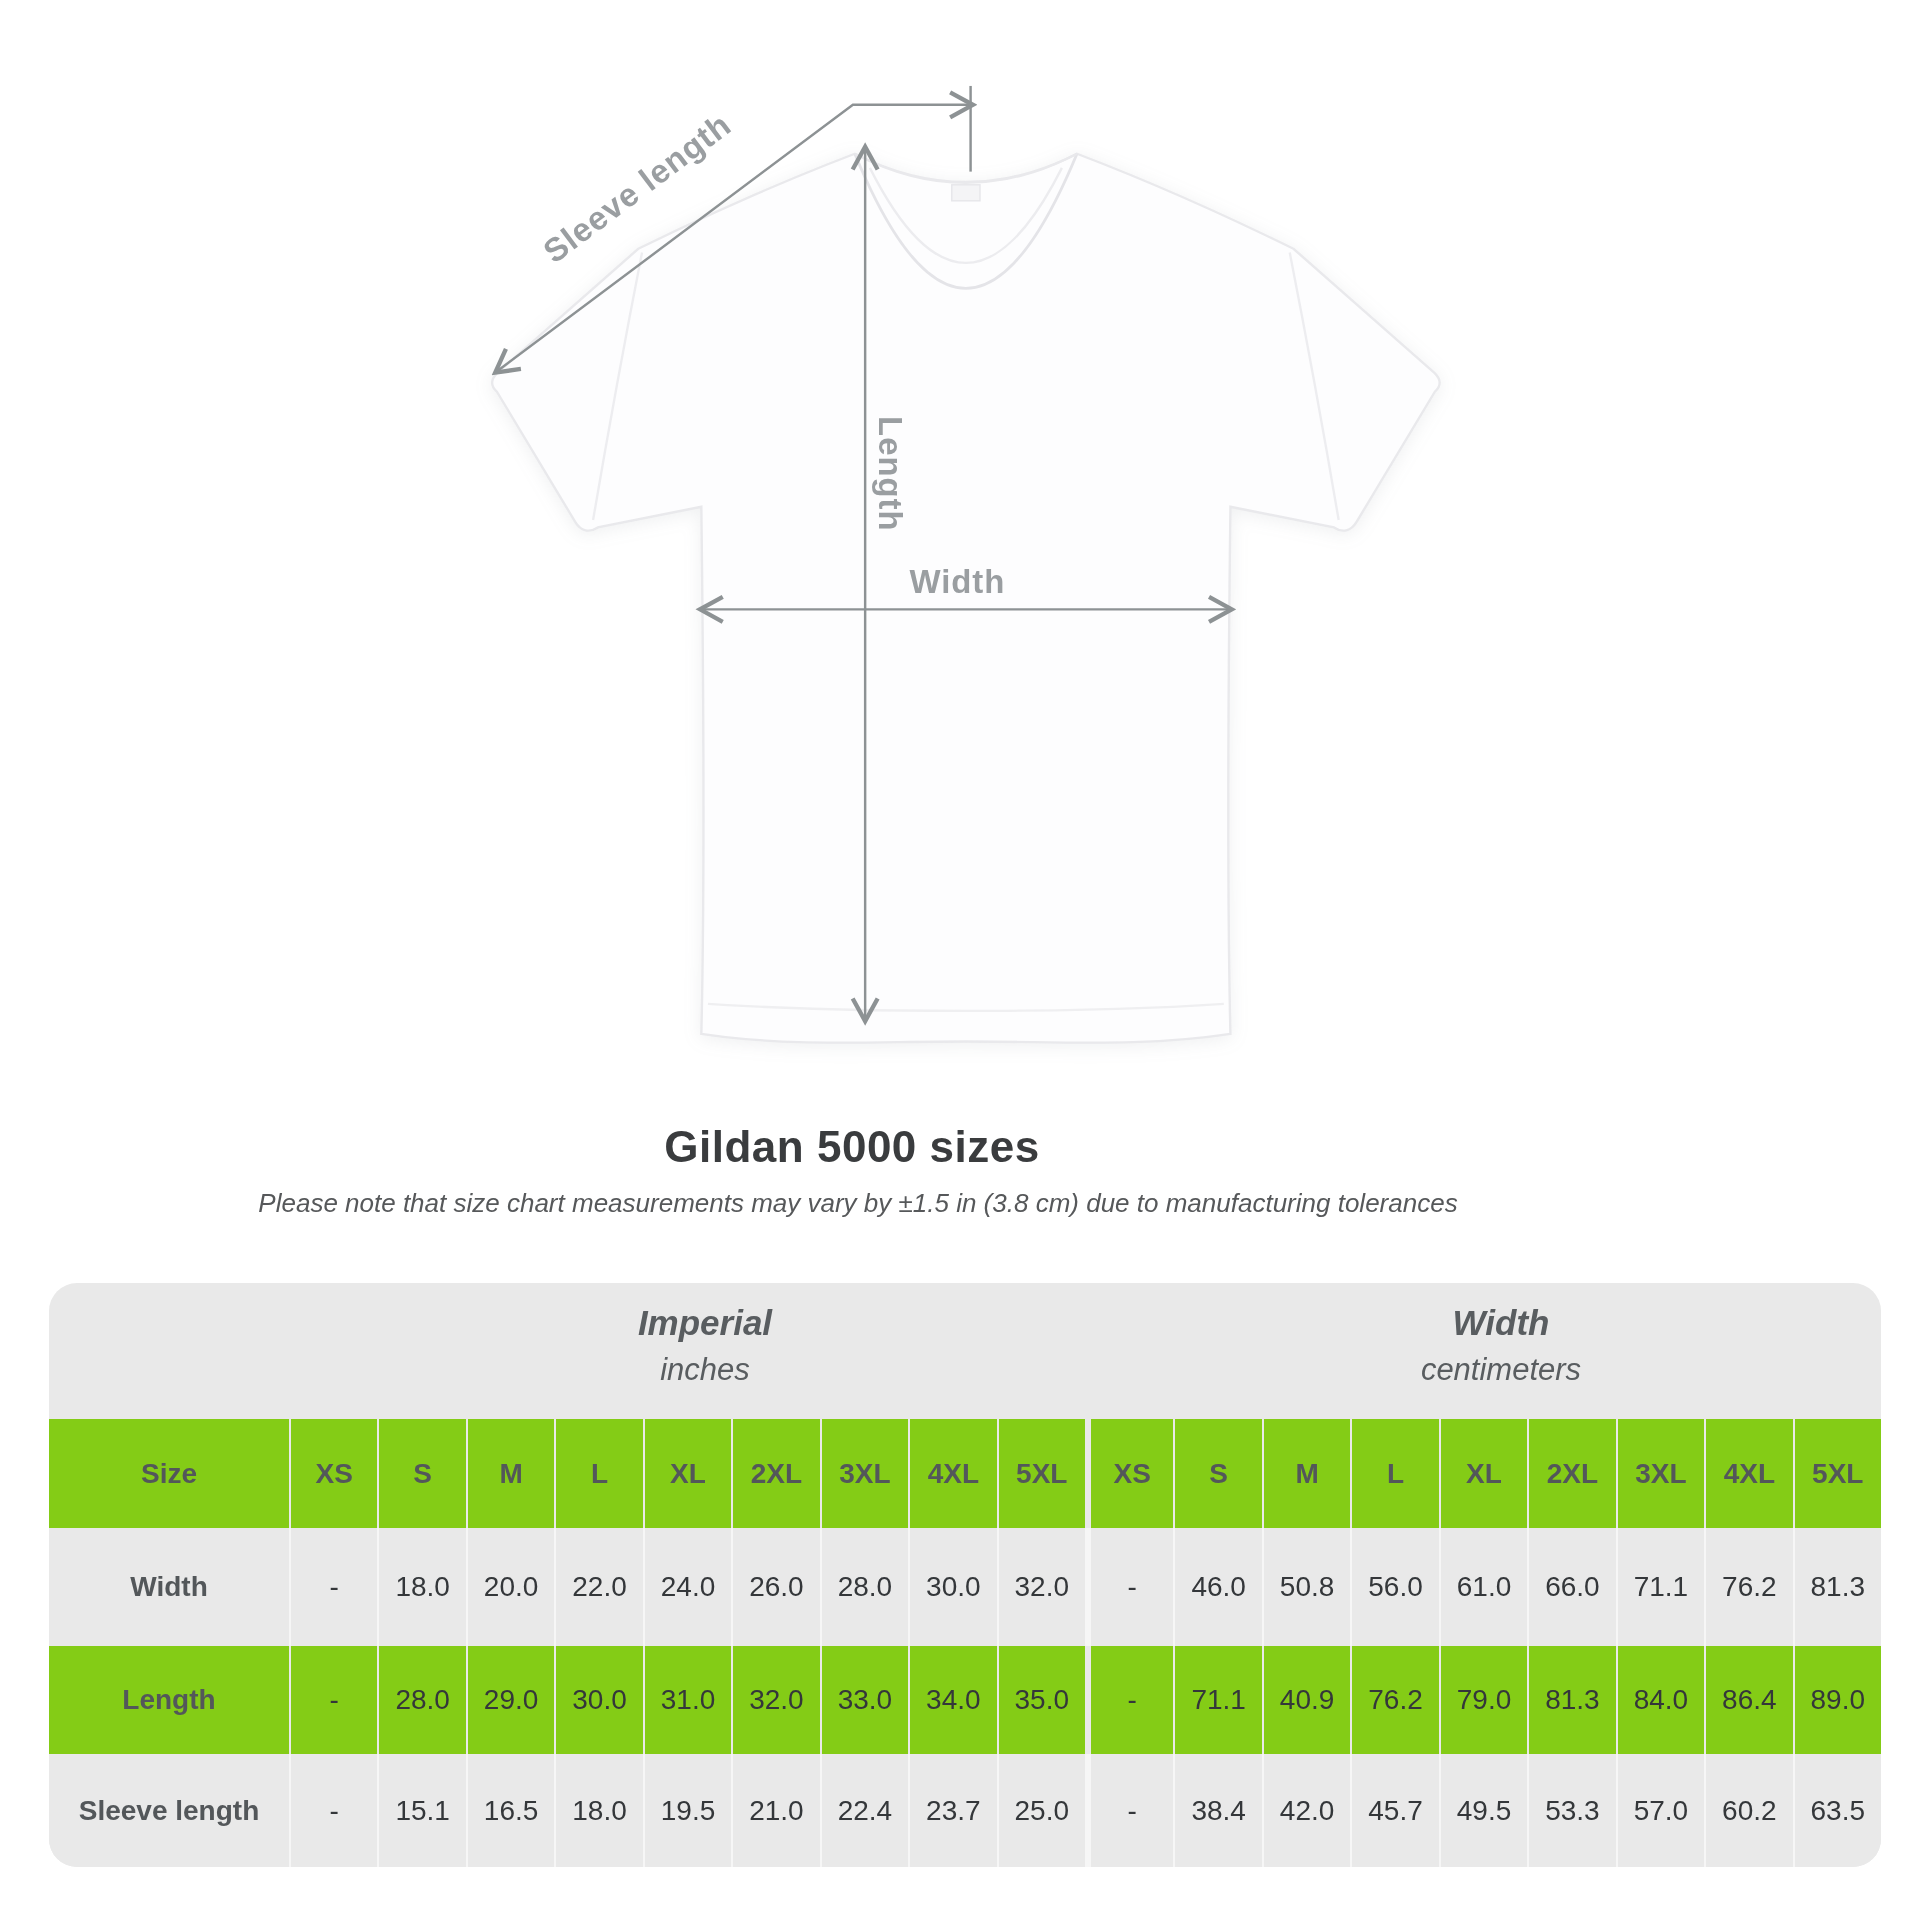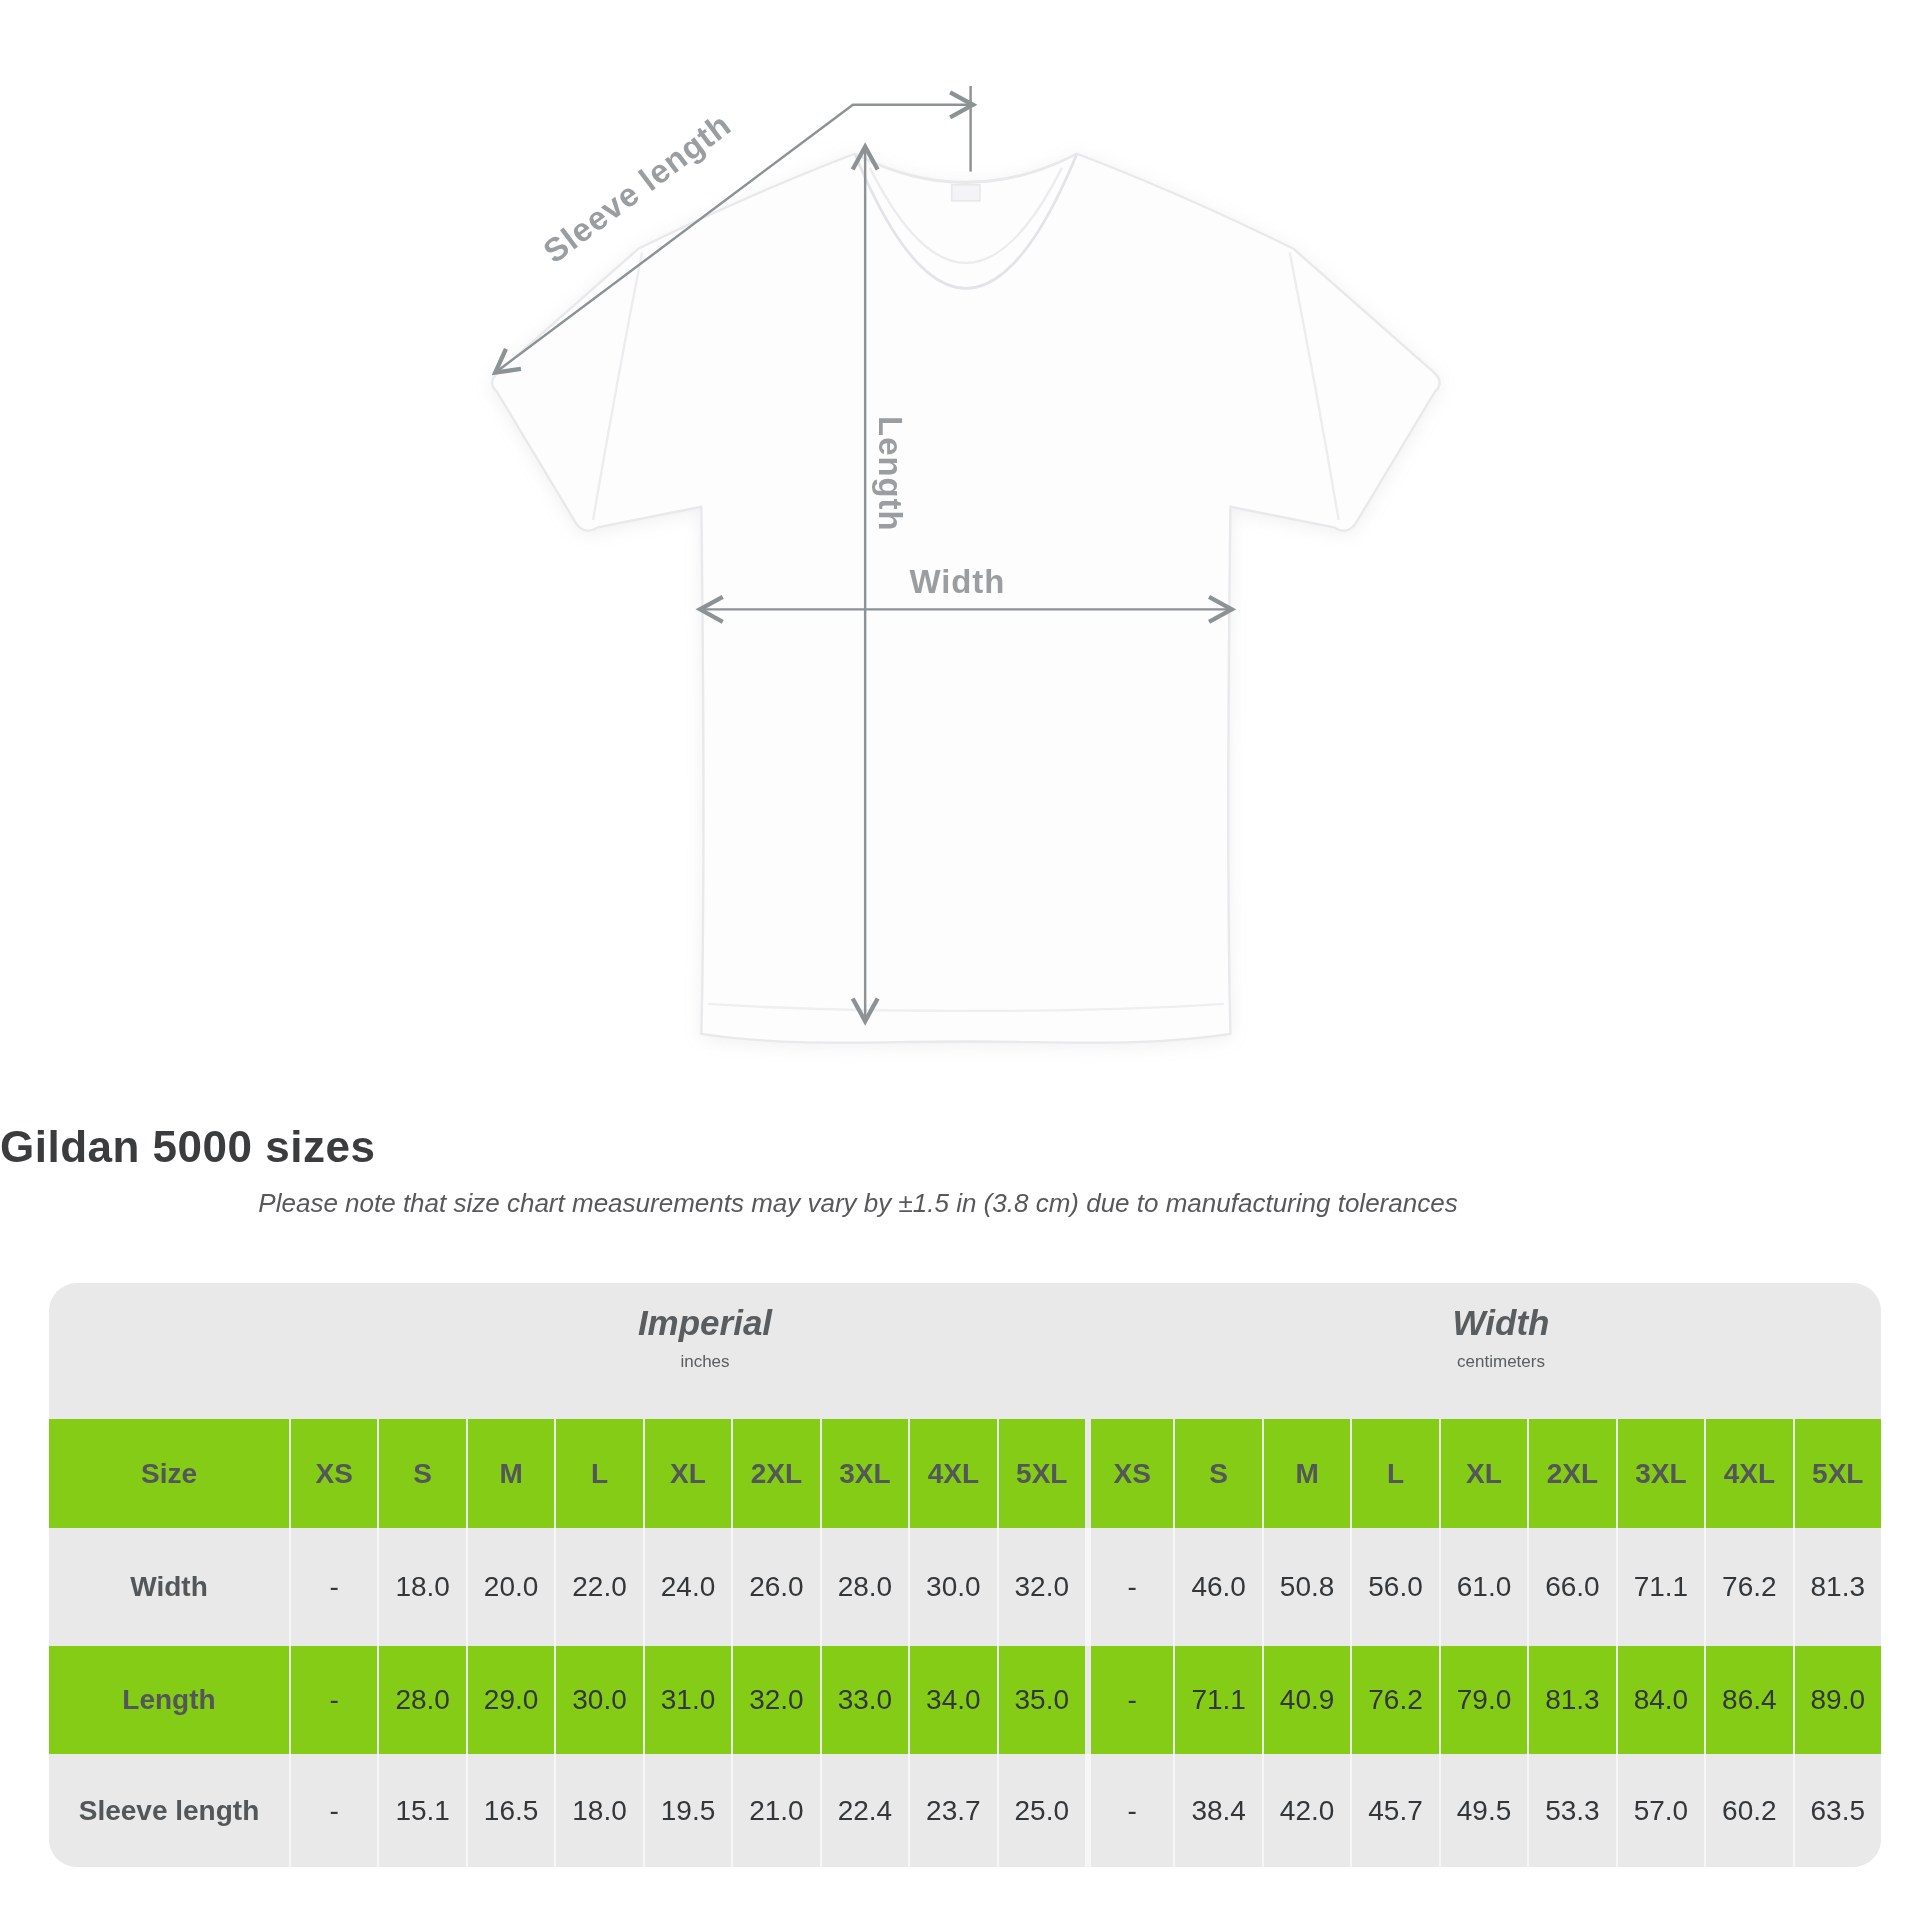--- a/index.html
+++ b/index.html
@@ -6,38 +6,38 @@
   body{
     width:1928px;height:1928px;position:relative;background:#ffffff;
     font-family:"Liberation Sans","DejaVu Sans",sans-serif;overflow:hidden;
   }
   
   #diagram{position:absolute;left:0;top:0;width:1928px;height:1102px;}
   .shirt-shadow{filter:drop-shadow(0 3px 9px rgba(100,105,115,0.10));}
   .ann-label{font-weight:bold;font-size:35px;fill:#9a9ea1;letter-spacing:1px;}
   
   #title{
-    position:absolute;left:0;top:1122px;width:1704px;text-align:left;
+    position:absolute;left:0;top:1122px;width:1704px;text-align:center;
     font-size:44px;font-weight:bold;color:#3a3c3e;letter-spacing:0.5px;
   }
   #subtitle{
     position:absolute;left:0;top:1188px;width:1716px;text-align:center;
     font-size:26px;font-style:italic;color:#56585a;
   }
   
   #size-table{
     position:absolute;left:49px;top:1283px;width:1832px;height:584px;
     background:#e9e9e9;border-radius:28px;overflow:hidden;
   }
   .band{display:grid;grid-template-columns:240px repeat(18,1fr);height:136px;gap:36px;}
   .sec-block{text-align:center;padding-top:20px;}
   .sec-block.imperial{grid-column:2 / span 9;}
   .sec-block.metric{grid-column:11 / span 9;}
   .sec-title{font-size:35px;font-weight:bold;font-style:italic;color:#595d60;}
-  .sec-sub{font-size:17px;color:#595d60;margin-top:8.5px;}
+  .sec-sub{font-size:31px;font-style:italic;color:#595d60;margin-top:8.5px;}
   .trow{display:grid;grid-template-columns:240px repeat(18,1fr);}
   .trow.hdr{height:109px;}
   #rows .trow:nth-child(1){height:118px;}
   #rows .trow:nth-child(2){height:108px;}
   #rows .trow:nth-child(3){height:113px;}
   .c{
     display:flex;align-items:center;justify-content:center;
     font-size:28px;color:#34373a;
   }
   .c.colh,.c.rlabel{font-weight:bold;color:#53575a;}

